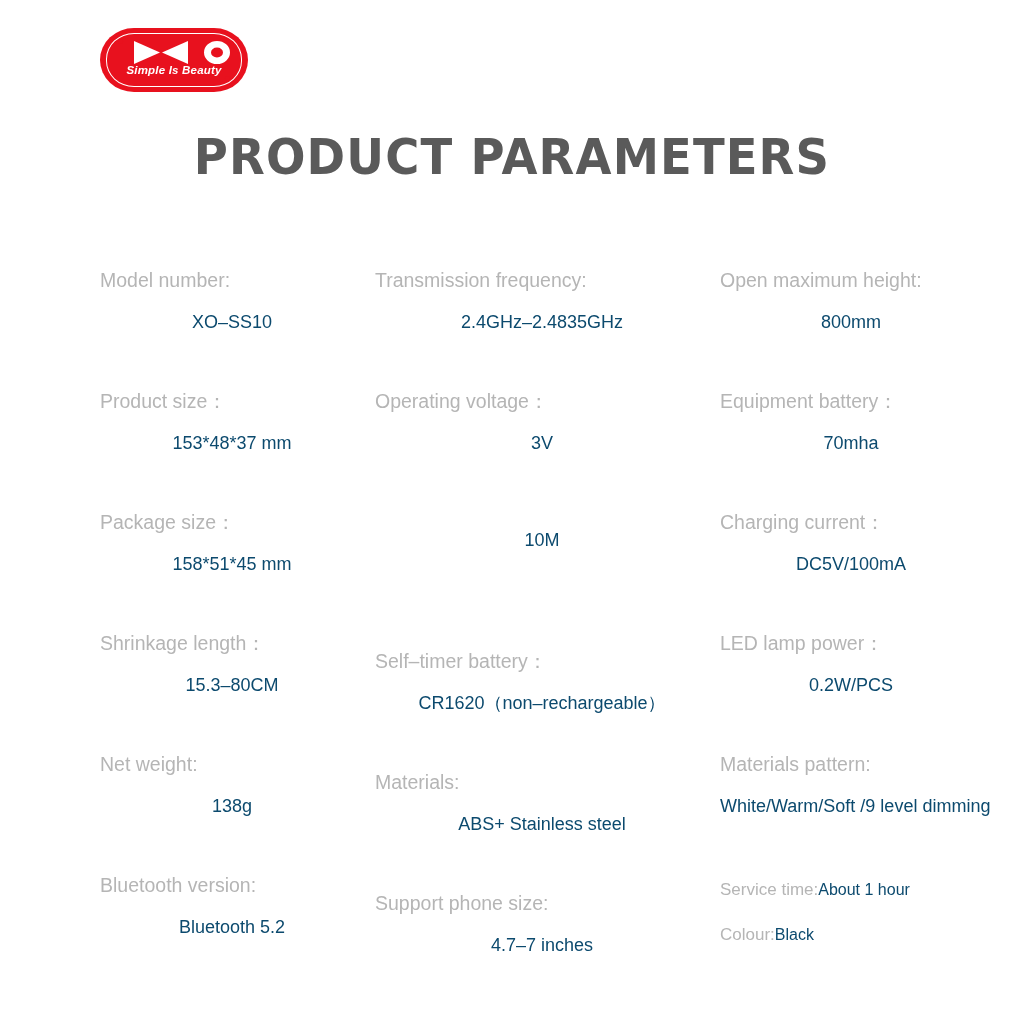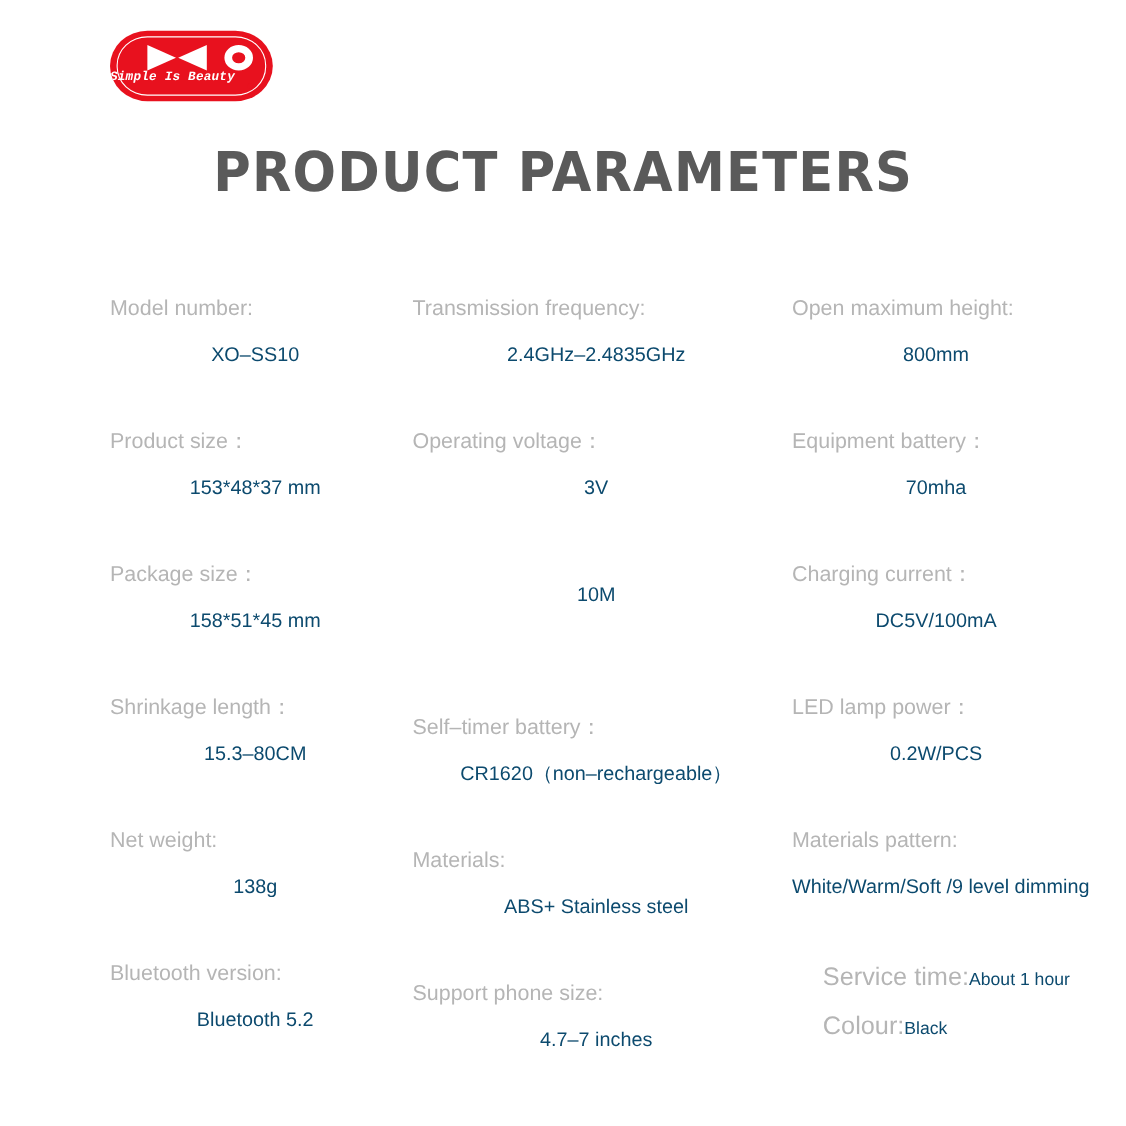--- a/index.html
+++ b/index.html
@@ -67,22 +67,22 @@
     left: 0;
     right: 0;
     top: 11px;
     height: 27px;
   }
   .logo-script {
     position: absolute;
     left: 0;
     right: 0;
     top: 36px;
-    text-align: left;
-    font-family: Liberation Mono, monospace;
+    text-align: center;
+    font-family: Liberation Sans, sans-serif;
     font-style: italic;
     font-weight: 700;
     font-size: 11.5px;
     letter-spacing: 0.2px;
     color: #ffffff;
     white-space: nowrap;
   }
 
   
   .page-title {
@@ -141,21 +141,21 @@
   
   .spec-item.inline-pair .spec-label,
   .spec-item.inline-pair .spec-value {
     display: inline;
     margin-top: 0;
   }
   .spec-item.inline-pair {
     font-size: 0;
     line-height: 45px;
   }
-  .spec-item.inline-pair .spec-label { font-size: 23px; margin-left: 28px; }
+  .spec-item.inline-pair .spec-label { font-size: 17px; }
   .spec-item.inline-pair .spec-value { font-size: 16px; }
 </style>
 </head>
 <body>
 
 <div class="page">
 
   <div class="logo-wrap">
     <div class="logo-badge">
       <div class="logo-inner-ring"></div>

